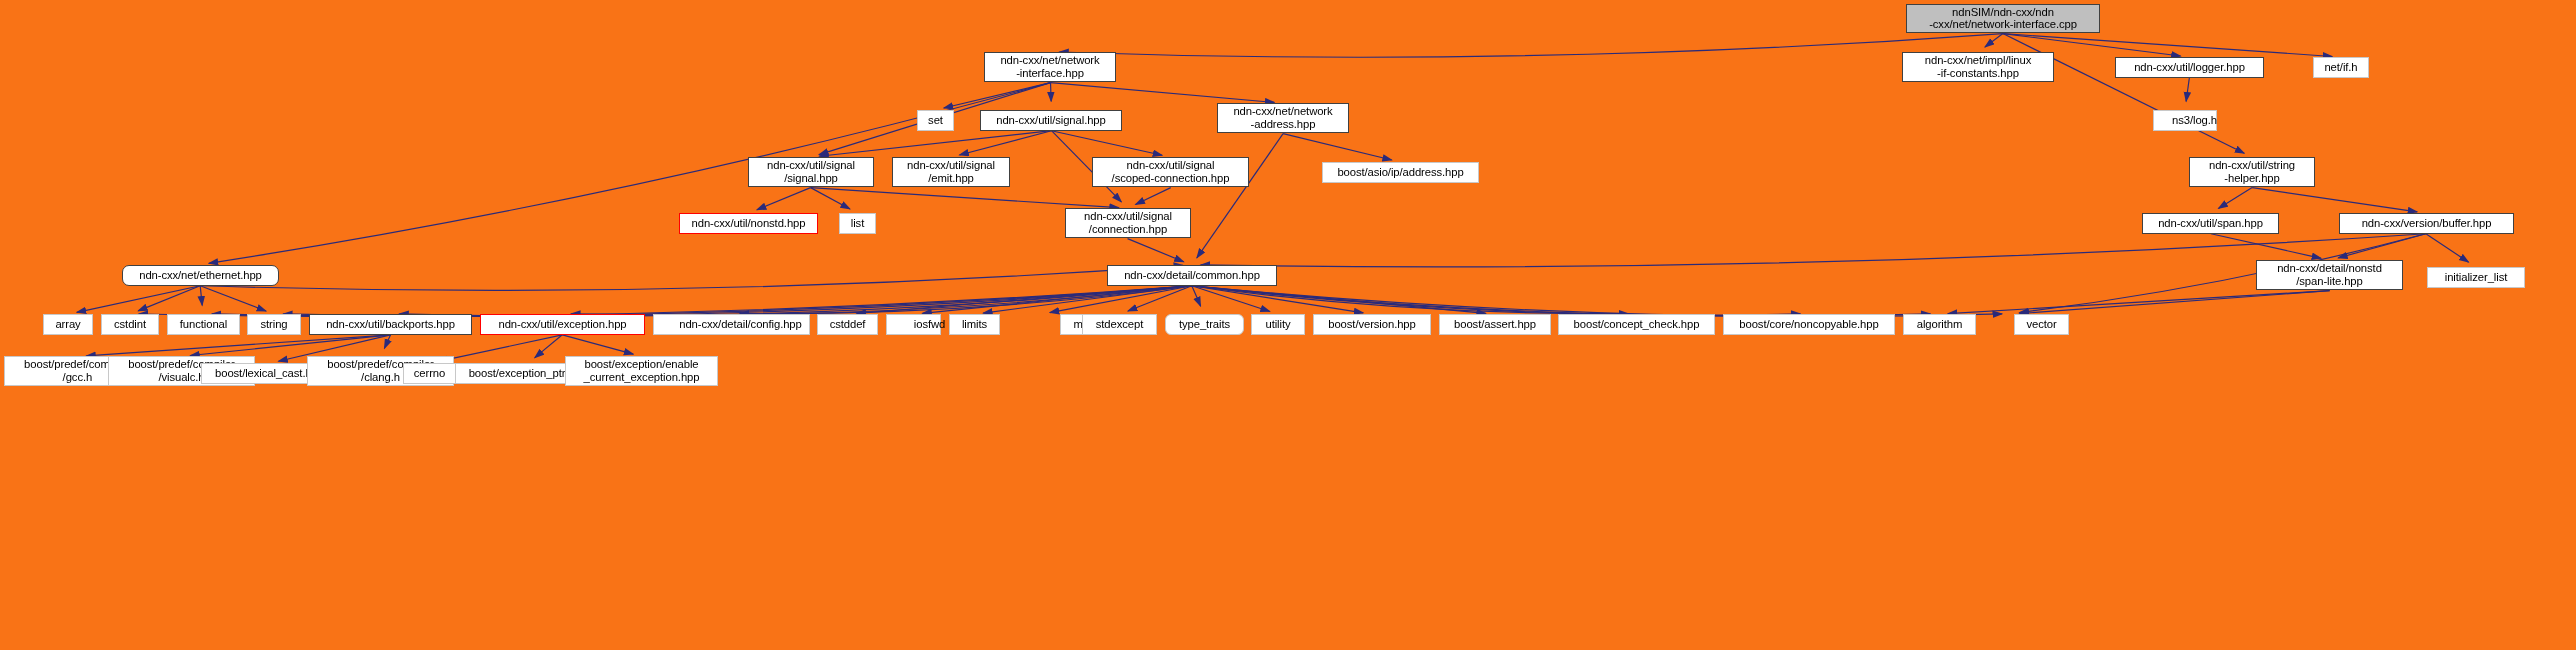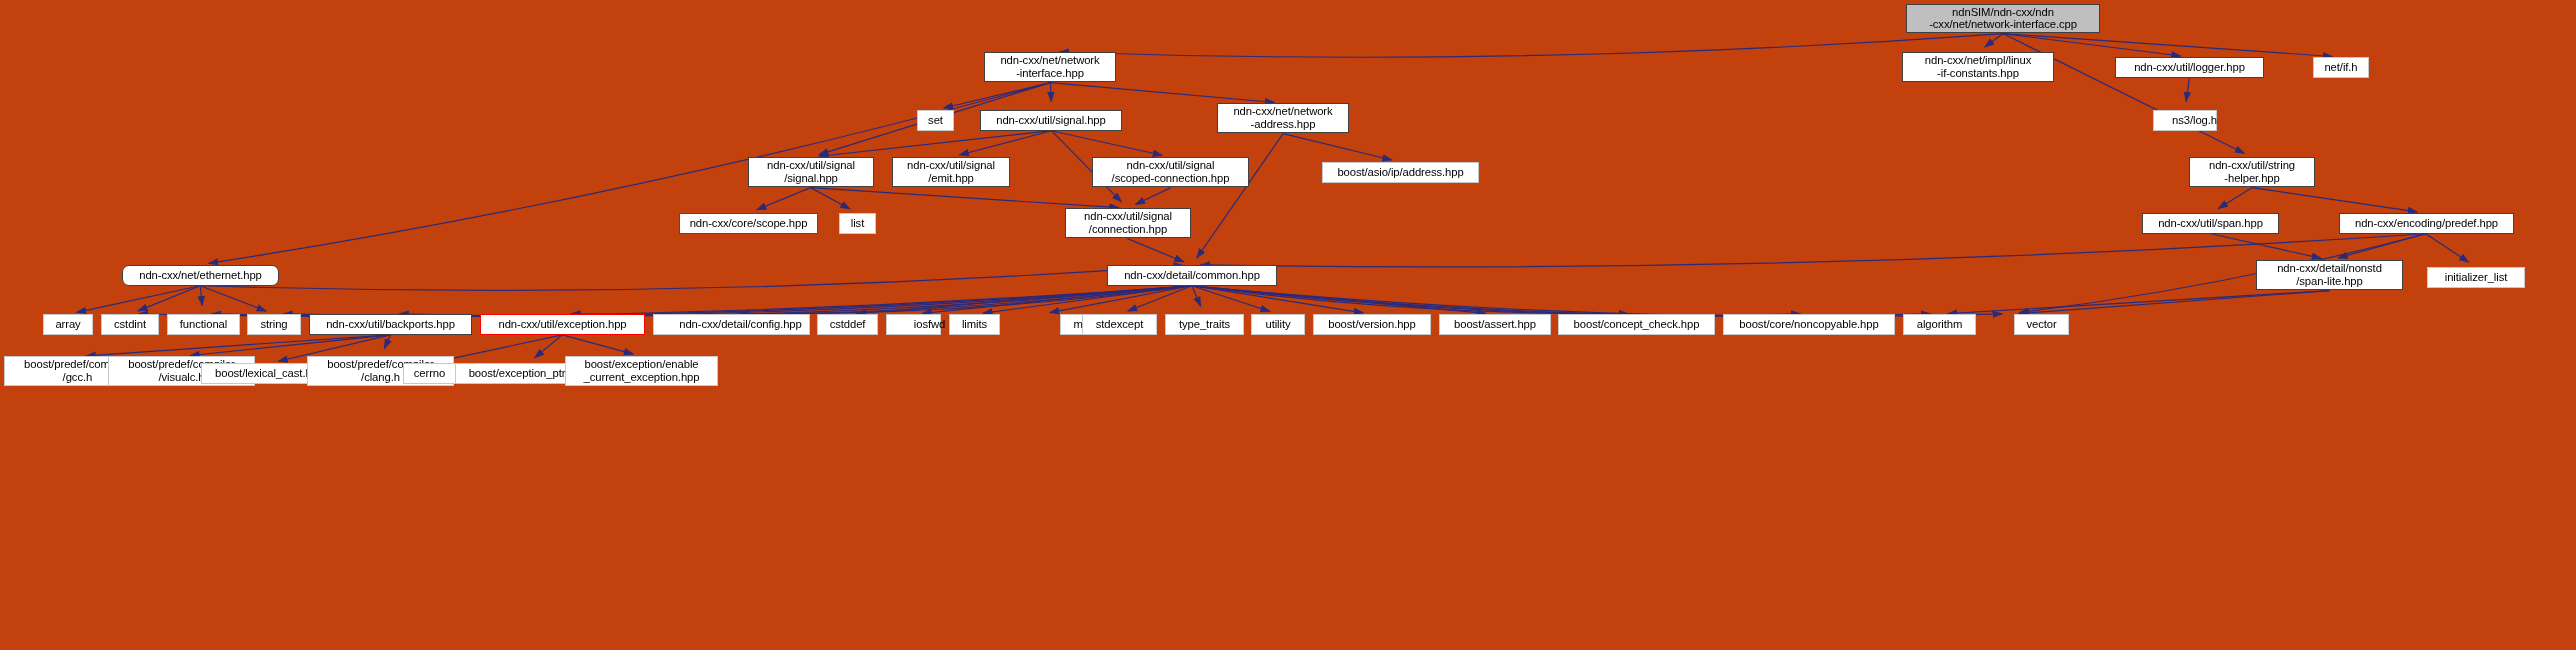--- a/index.html
+++ b/index.html
@@ -4,21 +4,21 @@
 <style>
   html, body {
     margin: 0;
     padding: 0;
     background: #ffffff;
   }
   #canvas {
     position: relative;
     width: 2576px;
     height: 651px;
-    background: #c2410c;
+    background: #f97316;
     font-family: "Liberation Sans", sans-serif;
     overflow: hidden;
   }
   svg.edges {
     position: absolute;
     left: 0;
     top: 0;
     width: 2576px;
     height: 651px;
     pointer-events: none;
@@ -143,46 +143,46 @@
       <div class="node n-hdr" style="left: 980px; top: 110px; width: 142px; height: 20.6px; font-size: 11.3px;">ndn-cxx/util/signal.hpp</div>
       <div class="node n-hdr" style="left: 1217px; top: 103px; width: 132px; height: 30px; font-size: 11.3px;">ndn-cxx/net/network
 -address.hpp</div>
       <div class="node n-hdr" style="left: 748px; top: 157px; width: 126px; height: 30px; font-size: 11.3px;">ndn-cxx/util/signal
 /signal.hpp</div>
       <div class="node n-hdr" style="left: 892px; top: 157px; width: 118px; height: 30px; font-size: 11.3px;">ndn-cxx/util/signal
 /emit.hpp</div>
       <div class="node n-hdr" style="left: 1092px; top: 157px; width: 157px; height: 30px; font-size: 11.3px;">ndn-cxx/util/signal
 /scoped-connection.hpp</div>
       <div class="node n-sys" style="left: 1322px; top: 162px; width: 157px; height: 20.6px; font-size: 11.3px;">boost/asio/ip/address.hpp</div>
-      <div class="node n-red" style="left: 679px; top: 213px; width: 139px; height: 20.6px; font-size: 11.3px;">ndn-cxx/core/scope.hpp</div>
+      <div class="node n-red" style="left: 679px; top: 213px; width: 139px; height: 20.6px; font-size: 11.3px;">ndn-cxx/util/nonstd.hpp</div>
       <div class="node n-sys" style="left: 839px; top: 213px; width: 37px; height: 20.6px; font-size: 11.3px;">list</div>
       <div class="node n-hdr" style="left: 1065px; top: 208px; width: 126px; height: 30px; font-size: 11.3px;">ndn-cxx/util/signal
 /connection.hpp</div>
       <div class="node n-hdr" style="left: 2189px; top: 157px; width: 126px; height: 30px; font-size: 11.3px;">ndn-cxx/util/string
 -helper.hpp</div>
       <div class="node n-hdr" style="left: 2142px; top: 213px; width: 137px; height: 20.6px; font-size: 11.3px;">ndn-cxx/util/span.hpp</div>
-      <div class="node n-hdr" style="left: 2339px; top: 213px; width: 175px; height: 20.6px; font-size: 11.3px;">ndn-cxx/encoding/predef.hpp</div>
+      <div class="node n-hdr" style="left: 2339px; top: 213px; width: 175px; height: 20.6px; font-size: 11.3px;">ndn-cxx/version/buffer.hpp</div>
       <div class="node n-hdr" style="left: 2256px; top: 260px; width: 147px; height: 30px; font-size: 11.3px;">ndn-cxx/detail/nonstd
 /span-lite.hpp</div>
       <div class="node n-sys" style="left: 2427px; top: 267px; width: 98px; height: 20.6px; font-size: 11.3px;">initializer_list</div>
       <div class="node n-hdr" style="left: 122px; top: 265px; width: 157px; height: 20.6px; font-size: 11.3px; border-radius: 7px;">ndn-cxx/net/ethernet.hpp</div>
       <div class="node n-hdr" style="left: 1107px; top: 265px; width: 170px; height: 20.6px; font-size: 11.3px;">ndn-cxx/detail/common.hpp</div>
       <div class="node n-sys" style="left: 43px; top: 314px; width: 50px; height: 20.6px; font-size: 11.3px;">array</div>
       <div class="node n-sys" style="left: 101px; top: 314px; width: 58px; height: 20.6px; font-size: 11.3px;">cstdint</div>
       <div class="node n-sys" style="left: 167px; top: 314px; width: 73px; height: 20.6px; font-size: 11.3px;">functional</div>
       <div class="node n-sys" style="left: 247px; top: 314px; width: 54px; height: 20.6px; font-size: 11.3px;">string</div>
       <div class="node n-hdr" style="left: 309px; top: 314px; width: 163px; height: 20.6px; font-size: 11.3px;">ndn-cxx/util/backports.hpp</div>
       <div class="node n-red" style="left: 480px; top: 314px; width: 165px; height: 20.6px; font-size: 11.3px;">ndn-cxx/util/exception.hpp</div>
       <div class="node n-sys" style="left: 653px; top: 314px; width: 157px; height: 20.6px; font-size: 11.3px; padding-left: 18px;">ndn-cxx/detail/config.hpp</div>
       <div class="node n-sys" style="left: 817px; top: 314px; width: 61px; height: 20.6px; font-size: 11.3px;">cstddef</div>
       <div class="node n-sys" style="left: 886px; top: 314px; width: 55px; height: 20.6px; font-size: 11.3px; padding-left: 32px;">iosfwd</div>
       <div class="node n-sys" style="left: 949px; top: 314px; width: 51px; height: 20.6px; font-size: 11.3px;">limits</div>
       <div class="node n-sys" style="left: 1060px; top: 314px; width: 67px; height: 20.6px; font-size: 11.3px;">memory</div>
       <div class="node n-sys" style="left: 1082px; top: 314px; width: 75px; height: 20.6px; font-size: 11.3px;">stdexcept</div>
-      <div class="node n-sys" style="left: 1165px; top: 314px; width: 79px; height: 20.6px; font-size: 11.3px;">type_traits</div>
+      <div class="node n-sys" style="left: 1165px; top: 314px; width: 79px; height: 20.6px; font-size: 11.3px; border-radius: 6px;">type_traits</div>
       <div class="node n-sys" style="left: 1251px; top: 314px; width: 54px; height: 20.6px; font-size: 11.3px;">utility</div>
       <div class="node n-sys" style="left: 1313px; top: 314px; width: 118px; height: 20.6px; font-size: 11.3px;">boost/version.hpp</div>
       <div class="node n-sys" style="left: 1439px; top: 314px; width: 112px; height: 20.6px; font-size: 11.3px;">boost/assert.hpp</div>
       <div class="node n-sys" style="left: 1558px; top: 314px; width: 157px; height: 20.6px; font-size: 11.3px;">boost/concept_check.hpp</div>
       <div class="node n-sys" style="left: 1723px; top: 314px; width: 172px; height: 20.6px; font-size: 11.3px;">boost/core/noncopyable.hpp</div>
       <div class="node n-sys" style="left: 1903px; top: 314px; width: 73px; height: 20.6px; font-size: 11.3px;">algorithm</div>
       <div class="node n-sys" style="left: 1983px; top: 314px; width: 55px; height: 20.6px; font-size: 11.3px; margin-left: 31px;">vector</div>
       <div class="node n-sys" style="left: 3.9px; top: 356px; width: 147px; height: 30px; font-size: 11.3px;">boost/predef/compiler
 /gcc.h</div>
       <div class="node n-sys" style="left: 108px; top: 356px; width: 147px; height: 30px; font-size: 11.3px;">boost/predef/compiler

